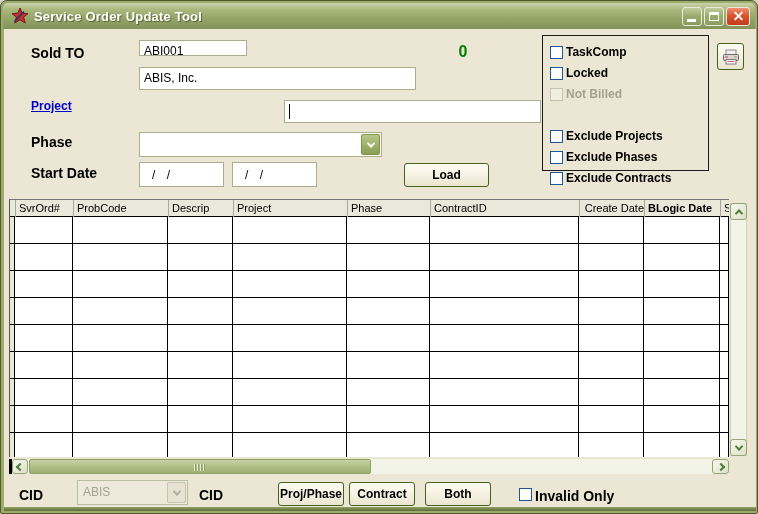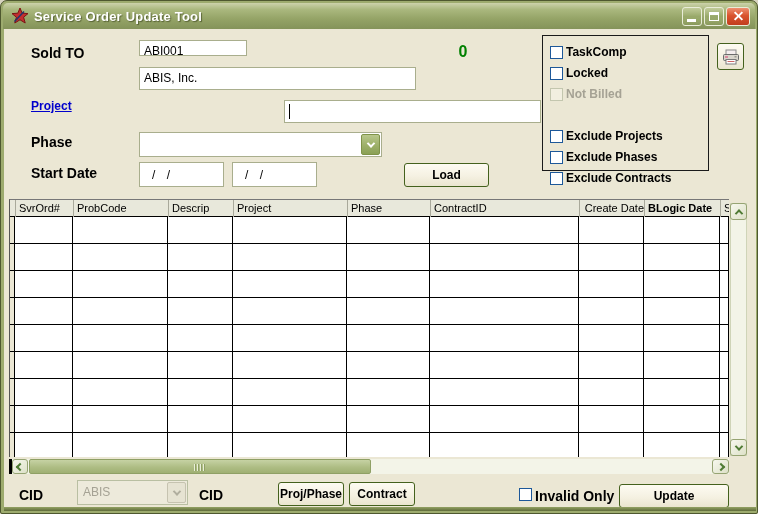--- a/index.html
+++ b/index.html
@@ -320,20 +320,20 @@
     <span class="lbl" style="left:15px;top:458px;">CID</span>
     <div class="combo disabled" style="left:54px;top:451px;width:111px;height:25px;margin-left:19px;">
       <span class="combo-text">ABIS</span>
       <span class="combo-btn">
           <span class="chev down gray"></span>
         </span>
     </div>
     <span class="lbl" style="left:195px;top:458px;">CID</span>
     <div class="btn" style="left:274px;top:453px;width:66px;height:24px;">Proj/Phase</div>
     <div class="btn" style="left:345px;top:453px;width:66px;height:24px;">Contract</div>
+    <div class="btn" style="left:421px;top:453px;width:66px;height:24px;">Both</div>
     <span class="cb" style="position:absolute;left:515px;top:459px;"></span>
     <span class="lbl" style="left:531px;top:459px;">Invalid Only</span>
-    <div class="btn" style="left:615px;top:455px;width:110px;height:24px;">Update</div>
 
   </div>
 
   <div class="frame-bottom"></div>
 </div>
 
 </body></html>

